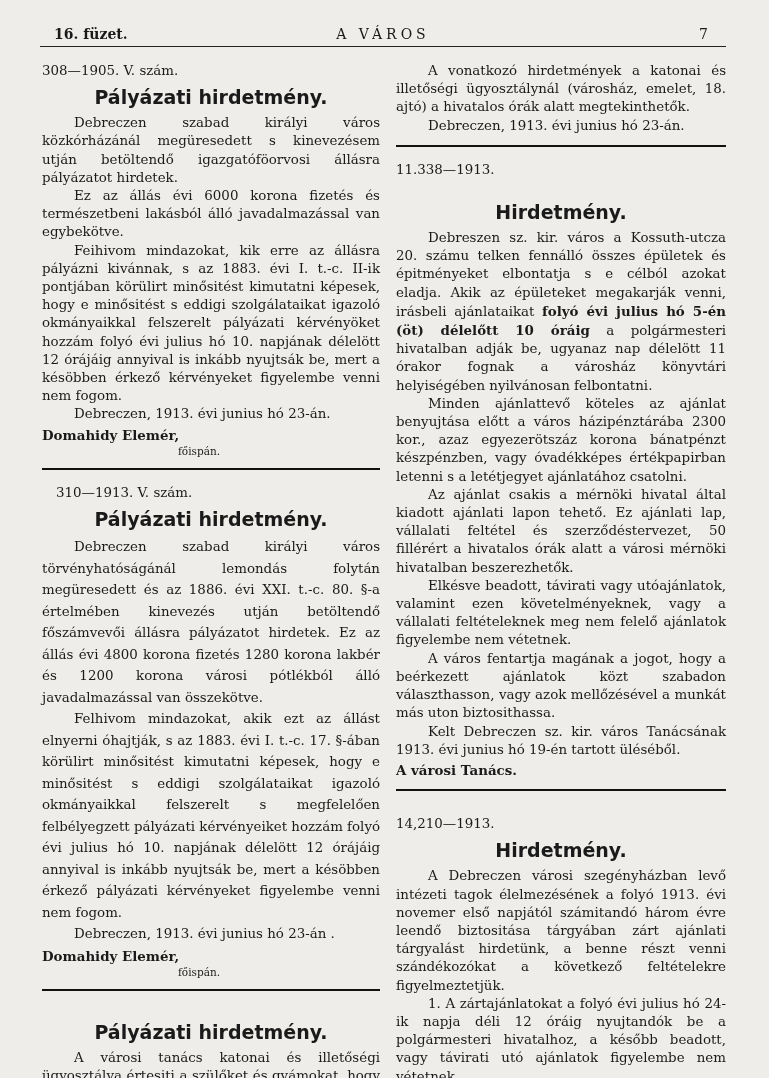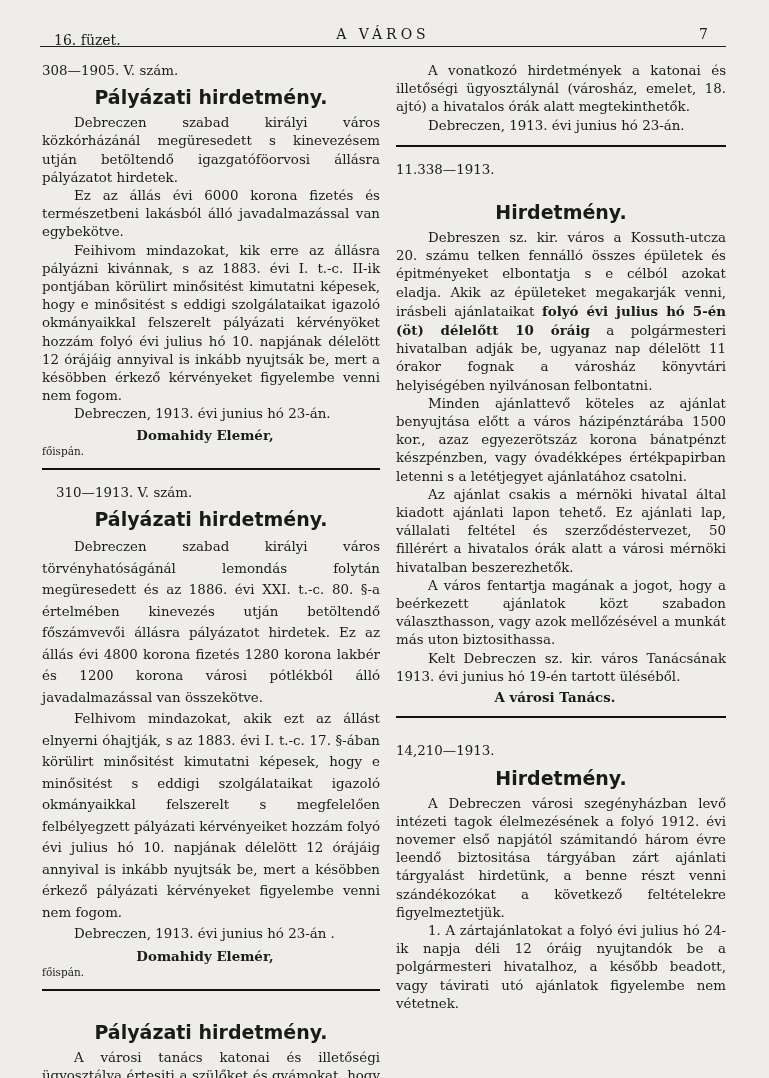--- a/index.html
+++ b/index.html
@@ -8,37 +8,37 @@
     background:#eeede9;
     font-family:"DejaVu Serif", serif;
     color:#1a1a1a;
     position:relative;
   }
   .header {
     position:absolute; left:40px; top:24px; width:686px; height:22px;
     border-bottom:1.5px solid #222;
     font-size:14px;
   }
-  .header .left { position:absolute; left:14px; top:8px; }
+  .header .left { position:absolute; left:14px; top:2px;font-weight:bold; }
   .header .center { position:absolute; left:0; right:0; text-align:center; top:2px; letter-spacing:4px; }
   .header .right { position:absolute; right:18px; top:2px; }
   .col {
     position:absolute; top:62px; width:338px;
     font-size:13.4px; line-height:18.2px;
   }
   .col.left { left:42px; }
   .col.right { left:396px; width:330px; }
   .refnum { margin:0 0 6px 0; }
   h2 {
     font-family:"DejaVu Sans", sans-serif; font-weight:bold;
     font-size:19px; text-align:center; margin:6px 0 6px 0; line-height:22px;
   }
   p { margin:0; text-align:justify; text-indent:32px; }
-  .sig { text-align:center; font-weight:bold; margin-right:12px; margin-top:2px; }
-  .sigtitle { text-align:left; font-size:10.5px; margin-right:24px; line-height:14px; }
+  .sig { text-align:left; font-weight:bold; margin-right:12px; margin-top:2px; }
+  .sigtitle { text-align:center; font-size:10.5px; margin-right:24px; line-height:14px; }
   .rule { border-top:2.5px solid #111; margin:10px 0 14px 0; }
   b { font-weight:bold; }
   .gap { height:10px; }
 </style>
 </head>
 <body>
 
 <div class="header">
   <span class="left">16. füzet.</span>
   <span class="center">A VÁROS</span>
@@ -79,28 +79,29 @@
   <section>
     <p>A vonatkozó hirdetmények a katonai és illetőségi ügyosztálynál (városház, emelet, 18. ajtó) a hivatalos órák alatt megtekinthetők.</p>
     <p>Debreczen, 1913. évi junius hó 23-án.</p>
   </section>
   <div class="rule"></div>
   <section>
     <div class="refnum">11.338—1913.</div>
     <div class="gap"></div>
     <h2>Hirdetmény.</h2>
     <p><span>Debreszen sz. kir. város a Kossuth-utcza 20. számu telken fennálló összes épületek és épitményeket elbontatja s e célból azokat eladja. Akik az épületeket megakarják venni, irásbeli ajánlataikat </span><b>folyó évi julius hó 5-én (öt) délelőtt 10 óráig</b><span> a polgármesteri hivatalban adják be, ugyanaz nap délelött 11 órakor fognak a városház könyvtári helyiségében nyilvánosan felbontatni.</span></p>
-    <p>Minden ajánlattevő köteles az ajánlat benyujtása előtt a város házipénztárába 1500 kor., azaz egyezerötszáz korona bánatpénzt készpénzben, vagy óvadékképes értékpapirban letenni s a letétjegyet ajánlatához csatolni.</p>
+    <p>Minden ajánlattevő köteles az ajánlat benyujtása előtt a város házipénztárába 2300 kor., azaz egyezerötszáz korona bánatpénzt készpénzben, vagy óvadékképes értékpapirban letenni s a letétjegyet ajánlatához csatolni.</p>
     <p>Az ajánlat csakis a mérnöki hivatal által kiadott ajánlati lapon tehető. Ez ajánlati lap, vállalati feltétel és szerződéstervezet, 50 fillérért a hivatalos órák alatt a városi mérnöki hivatalban beszerezhetők.</p>
+    <p>Elkésve beadott, távirati vagy utóajánlatok, valamint ezen követelményeknek, vagy a vállalati feltételeknek meg nem felelő ajánlatok figyelembe nem vétetnek.</p>
     <p>A város fentartja magának a jogot, hogy a beérkezett ajánlatok közt szabadon választhasson, vagy azok mellőzésével a munkát más uton biztosithassa.</p>
     <p>Kelt Debreczen sz. kir. város Tanácsának 1913. évi junius hó 19-én tartott üléséből.</p>
     <div class="sig">A városi Tanács.</div>
   </section>
   <div class="rule"></div>
   <section>
     <div class="gap"></div>
     <div class="refnum">14,210—1913.</div>
     <h2>Hirdetmény.</h2>
-    <p>A Debreczen városi szegényházban levő intézeti tagok élelmezésének a folyó 1912. évi novemer első napjától számitandó három évre leendő biztositása tárgyában zárt ajánlati tárgyalást hirdetünk, a benne részt venni szándékozókat a következő feltételekre figyelmeztetjük.</p>
+    <p>A Debreczen városi szegényházban levő intézeti tagok élelmezésének a folyó 1913. évi novemer első napjától számitandó három évre leendő biztositása tárgyában zárt ajánlati tárgyalást hirdetünk, a benne részt venni szándékozókat a következő feltételekre figyelmeztetjük.</p>
     <p>1. A zártajánlatokat a folyó évi julius hó 24-ik napja déli 12 óráig nyujtandók be a polgármesteri hivatalhoz, a később beadott, vagy távirati utó ajánlatok figyelembe nem vétetnek.</p>
 
   </section>
 </div>
 
 </body></html>

